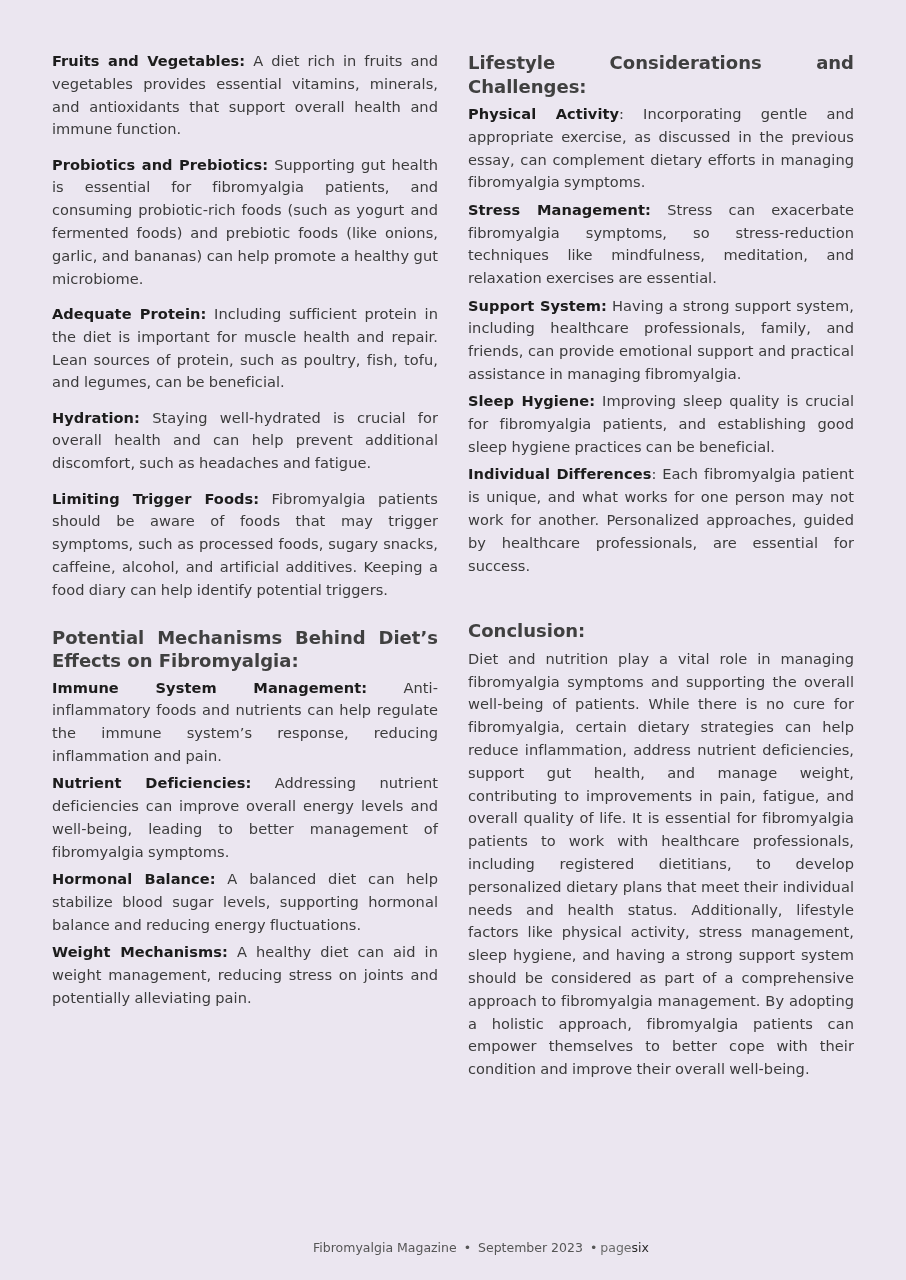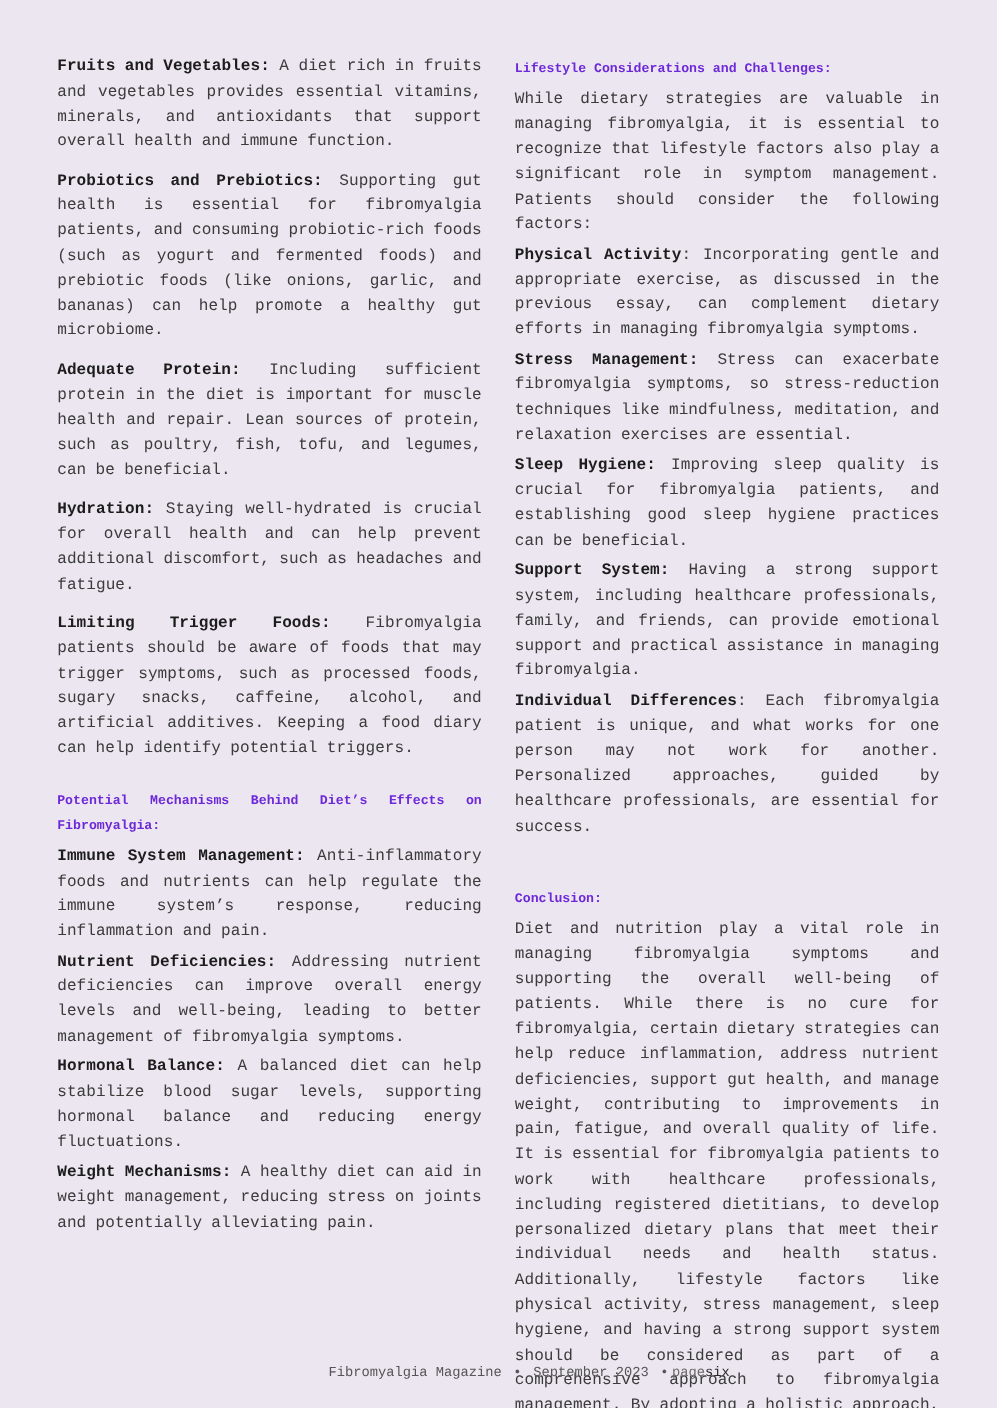--- a/index.html
+++ b/index.html
@@ -14,21 +14,20 @@
     overflow: hidden;
     font-family: "DejaVu Sans", "Liberation Sans", sans-serif;
     color: #3b3b3b;
   }
   .page {
     position: absolute;
     left: 0;
     top: 0;
     width: 846px;
     height: 1280px;
-    font-family: Liberation Mono, monospace;
   }
   .col {
     position: absolute;
     top: 50px;
     width: 386px;
   }
   .col-left { left: 52px; }
   .col-right { left: 468px; top: 51px; }
 
   p {
@@ -45,24 +44,24 @@
   }
   p.item .colon-plain {
     font-weight: normal;
     color: #3b3b3b;
   }
   .gap-lg { margin-bottom: 12.5px; }
   .gap-sm { margin-bottom: 4.6px; }
 
   h2 {
     margin: 0;
-    font-size: 12px;
+    font-size: 18px;
     line-height: 23.5px;
     font-weight: bold;
-    color: #6d28d9;
+    color: #404040;
     text-align: justify;
     letter-spacing: 0px;
   }
   .h-mech { margin-top: 24px; margin-bottom: 4px; }
   .h-life { margin-bottom: 5px; }
   .h-conc { margin-top: 42px; margin-bottom: 5px; }
 
   .footer {
     position: absolute;
     top: 1239px;
@@ -105,29 +104,28 @@
 
     <p class="item gap-sm"><span class="term">Hormonal Balance:</span><span> A balanced diet can help stabilize blood sugar levels, supporting hormonal balance and reducing energy fluctuations.</span></p>
 
     <p class="item"><span class="term">Weight Mechanisms:</span><span> A healthy diet can aid in weight management, reducing stress on joints and potentially alleviating pain.</span></p>
   </div>
 
   <div class="col col-right">
 
     <h2 class="h-life">Lifestyle Considerations and Challenges:</h2>
 
-    <p class="gap-sm">While dietary strategies are valuable in managing fibromyalgia, it is essential to recognize that lifestyle factors also play a significant role in symptom management. Patients should consider the following factors:</p>
 
     <p class="item gap-sm"><span class="term">Physical Activity</span><span class="colon-plain">:</span><span> Incorporating gentle and appropriate exercise, as discussed in the previous essay, can complement dietary efforts in managing fibromyalgia symptoms.</span></p>
 
     <p class="item gap-sm"><span class="term">Stress Management:</span><span> Stress can exacerbate fibromyalgia symptoms, so stress-reduction techniques like mindfulness, meditation, and relaxation exercises are essential.</span></p>
 
+    <p class="item gap-sm"><span class="term">Support System:</span><span> Having a strong support system, including healthcare professionals, family, and friends, can provide emotional support and practical assistance in managing fibromyalgia.</span></p>
+
     <p class="item gap-sm"><span class="term">Sleep Hygiene:</span><span> Improving sleep quality is crucial for fibromyalgia patients, and establishing good sleep hygiene practices can be beneficial.</span></p>
-
-    <p class="item gap-sm"><span class="term">Support System:</span><span> Having a strong support system, including healthcare professionals, family, and friends, can provide emotional support and practical assistance in managing fibromyalgia.</span></p>
 
     <p class="item"><span class="term">Individual Differences</span><span class="colon-plain">:</span><span> Each fibromyalgia patient is unique, and what works for one person may not work for another. Personalized approaches, guided by healthcare professionals, are essential for success.</span></p>
 
     <h2 class="h-conc">Conclusion:</h2>
 
     <p>Diet and nutrition play a vital role in managing fibromyalgia symptoms and supporting the overall well-being of patients. While there is no cure for fibromyalgia, certain dietary strategies can help reduce inflammation, address nutrient deficiencies, support gut health, and manage weight, contributing to improvements in pain, fatigue, and overall quality of life. It is essential for fibromyalgia patients to work with healthcare professionals, including registered dietitians, to develop personalized dietary plans that meet their individual needs and health status. Additionally, lifestyle factors like physical activity, stress management, sleep hygiene, and having a strong support system should be considered as part of a comprehensive approach to fibromyalgia management. By adopting a holistic approach, fibromyalgia patients can empower themselves to better cope with their condition and improve their overall well-being.</p>
   </div>
 
   <div class="footer">
     <span>Fibromyalgia Magazine</span>

